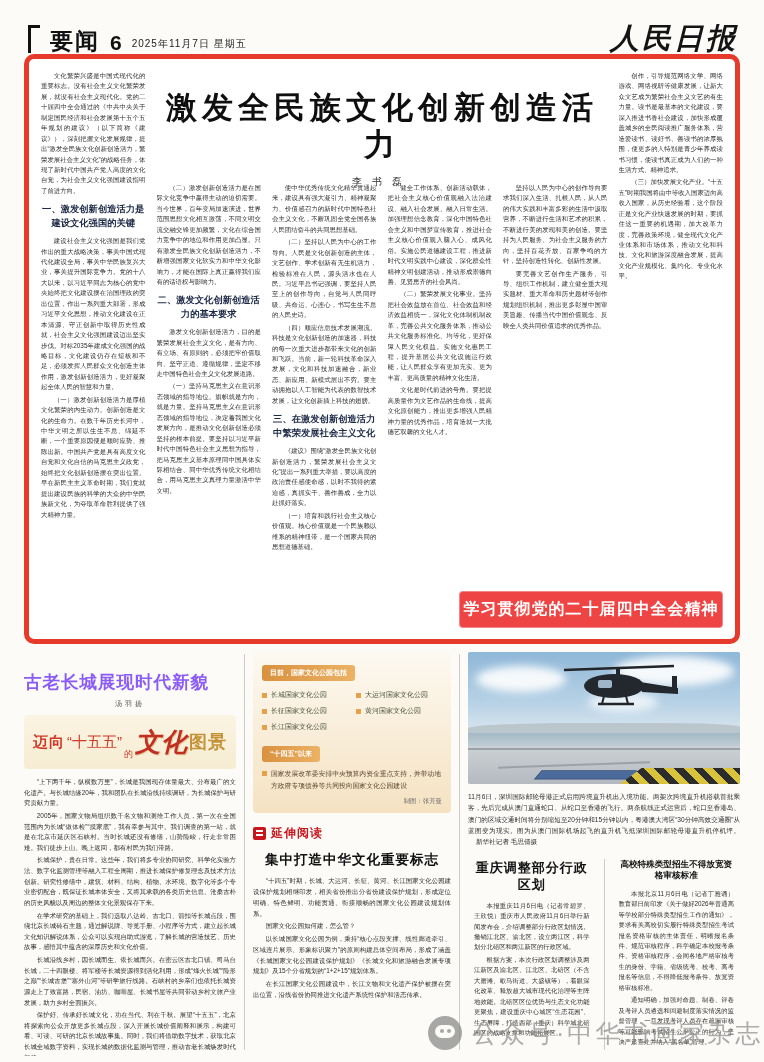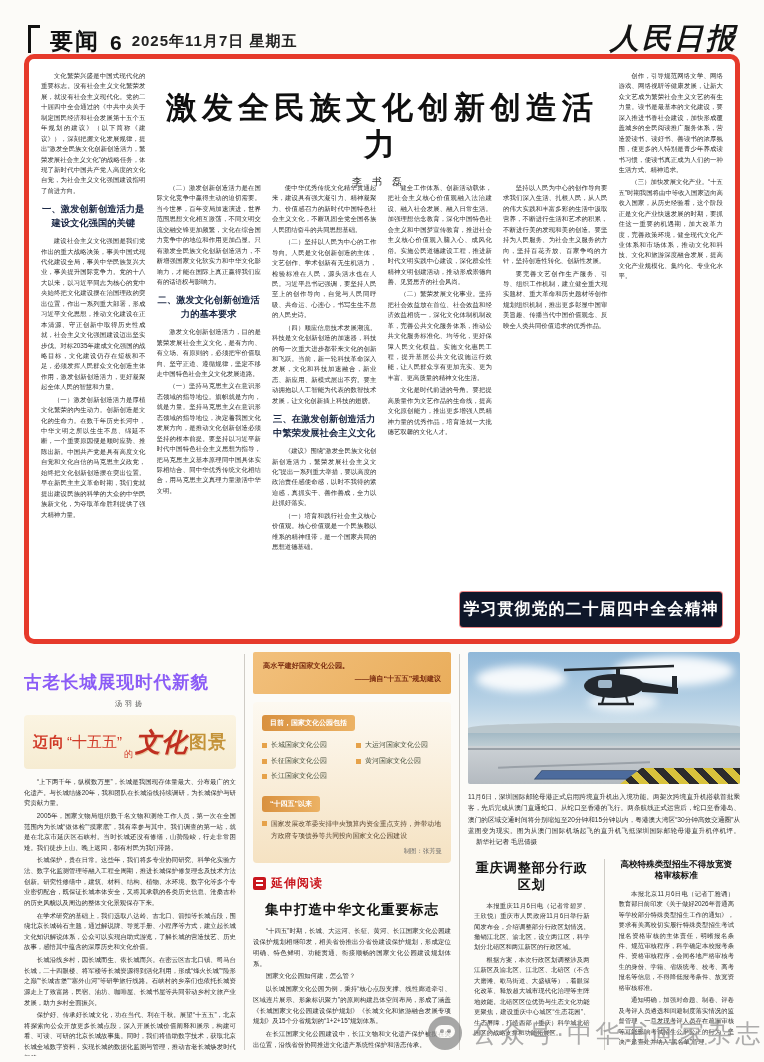--- a/index.html
+++ b/index.html
@@ -5,34 +5,34 @@
   html,body{margin:0;padding:0;}
   body{background:#e7e5e0;font-family:"Liberation Sans","DejaVu Sans",sans-serif;}
   .page{position:relative;width:764px;height:1062px;margin:0 auto;background:#fcfbf8;overflow:hidden;box-shadow:0 0 8px rgba(0,0,0,.25);}
 
   
   .masthead{position:absolute;top:22px;left:28px;right:26px;display:flex;justify-content:space-between;align-items:flex-end;}
   .mh-left{display:flex;align-items:flex-end;gap:10px;color:#111;}
   .bracket{display:inline-block;width:9px;height:25px;border-left:3px solid #111;border-top:3px solid #111;}
   .mh-section{font-size:23px;font-weight:bold;letter-spacing:2px;line-height:1;margin-top:8px;}
   .mh-page{font-size:21px;font-weight:bold;line-height:1;}
-  .mh-date{font-size:15px;font-weight:bold;color:#222;padding-bottom:2px;letter-spacing:1px;}
+  .mh-date{font-size:10px;font-weight:normal;color:#222;padding-bottom:2px;letter-spacing:1px;}
   .mh-paper{font-family:"DejaVu Serif","Liberation Serif",serif;font-style:italic;font-weight:bold;font-size:29px;color:#141414;letter-spacing:3px;line-height:1;}
 
   
   .main-box{position:absolute;left:24px;top:54px;width:716px;height:590px;box-sizing:border-box;border:5px solid #e63a2b;border-radius:10px;background:#fff;padding:12px 12px 10px;}
   .title-wrap{position:absolute;left:130px;right:130px;top:30px;text-align:center;z-index:2;}
   .main-title{margin:0;font-size:31px;font-weight:bold;color:#0f0f0f;letter-spacing:5px;line-height:1.2;}
   .main-author{margin-top:12px;font-size:10px;color:#333;letter-spacing:10px;}
   .cols{display:flex;gap:11px;height:100%;}
   .col{flex:1;overflow:hidden;text-align:justify;font-size:6.4px;line-height:1.63;color:#2e2e2e;}
   .col:nth-child(2),.col:nth-child(3),.col:nth-child(4),.col:nth-child(5){padding-top:112px;}
   .col .p{text-indent:2em;margin:0 0 2px;}
   .col .h{font-weight:bold;font-size:9.3px;color:#1d2a47;text-align:center;line-height:1.5;margin:7px 0 5px;text-indent:0;}
-  .study-banner{position:absolute;right:13px;bottom:12px;width:262px;height:35px;background:#0f172a;border-radius:3px;color:#fff;font-weight:bold;font-size:16px;letter-spacing:1px;display:flex;align-items:center;justify-content:center;z-index:3;box-shadow:0 0 0 1px #e88;}
+  .study-banner{position:absolute;right:13px;bottom:12px;width:262px;height:35px;background:#ef4444;border-radius:3px;color:#fff;font-weight:bold;font-size:16px;letter-spacing:1px;display:flex;align-items:center;justify-content:center;z-index:3;box-shadow:0 0 0 1px #e88;}
 
   
   .bottom{position:absolute;left:24px;right:24px;top:652px;bottom:6px;display:flex;}
   .vrule{width:1px;background:#cfccc6;margin:2px 8px 6px;}
   .b-left{width:212px;display:flex;flex-direction:column;}
   .bl-title{font-family:"DejaVu Serif","Liberation Serif",serif;font-size:17.5px;font-weight:bold;text-align:left;letter-spacing:1px;color:#8b5cf6;margin-top:18px;}
   .bl-author{text-align:center;font-size:7px;color:#555;margin:5px 0 6px;letter-spacing:3px;}
   .bl-graphic{height:54px;background:linear-gradient(180deg,#fbf4e2,#f6ecd2);border-radius:4px;display:flex;align-items:center;justify-content:center;gap:2px;margin-bottom:8px;}
   .g-maixiang{color:#d03a28;font-weight:bold;font-size:15px;letter-spacing:1px;}
   .g-shiwuwu{color:#d03a28;font-weight:normal;font-size:15px;}
@@ -171,24 +171,20 @@
           <div class="p">在学术研究的基础上，我们选取八达岭、古北口、箭扣等长城点段，围绕北京长城砖石主题，通过解说牌、导览手册、小程序等方式，建立起长城文化知识解说体系，公众可以实现自助式游览，了解长城的营造技艺、历史故事，感悟其中蕴含的深厚历史和文化价值。</div>
           <div class="p">长城沿线乡村，因长城而生、依长城而兴。在密云区古北口镇、司马台长城，二十四眼楼、将军楼等长城资源得到活化利用，形成“烽火长城”“险形之巅”“长城古堡”“塞外山河”等研学旅行线路。石峡村的乡亲们也依托长城资源走上了致富路，民宿、油坊、咖啡屋、长城书屋等共同带动乡村文旅产业发展，助力乡村全面振兴。</div>
           <div class="p">保护好、传承好长城文化，功在当代、利在千秋。展望“十五五”，北京将探索向公众开放更多长城点段，深入开展长城价值阐释和展示，构建可看、可读、可研的北京长城故事集。同时，我们将借助数字技术，获取北京长城全域数字资料，实现长城的数据化监测与管理，推动古老长城焕发时代新貌。</div>
           <div class="p">（作者为北京建筑大学教授、北京长城文化研究院常务副院长，本报记者施芳采访整理）</div>
         </div>
     </div>
 
     <div class="vrule"></div>
 
     <div class="b-mid">
-      <div class="quote-box">
-        <div>高水平建好国家文化公园。</div>
-        <div class="quote-src">——摘自“十五五”规划建议</div>
-      </div>
       <div class="info-panel">
         <div class="info-bar">目前，国家文化公园包括</div>
         <div class="park-list">
             <div class="park">长城国家文化公园</div>
             <div class="park">长征国家文化公园</div>
             <div class="park">长江国家文化公园</div>
             <div class="park">大运河国家文化公园</div>
             <div class="park">黄河国家文化公园</div>
           </div>
         <div class="info-bar">“十四五”以来</div>

